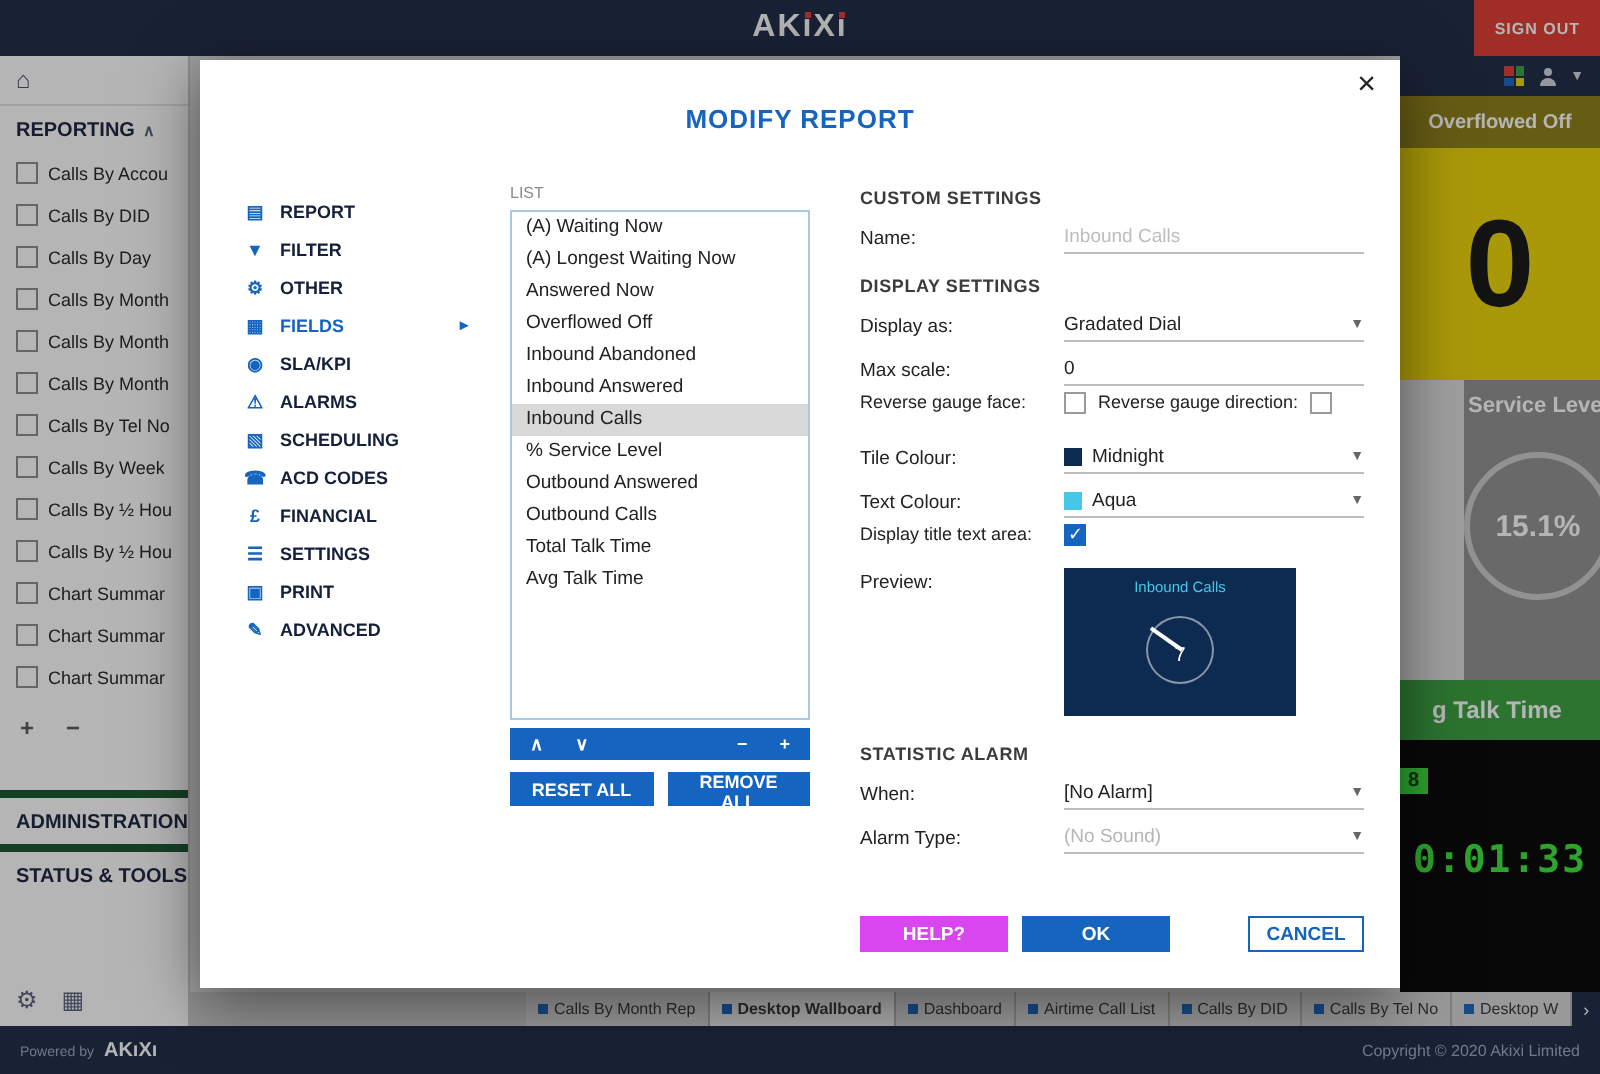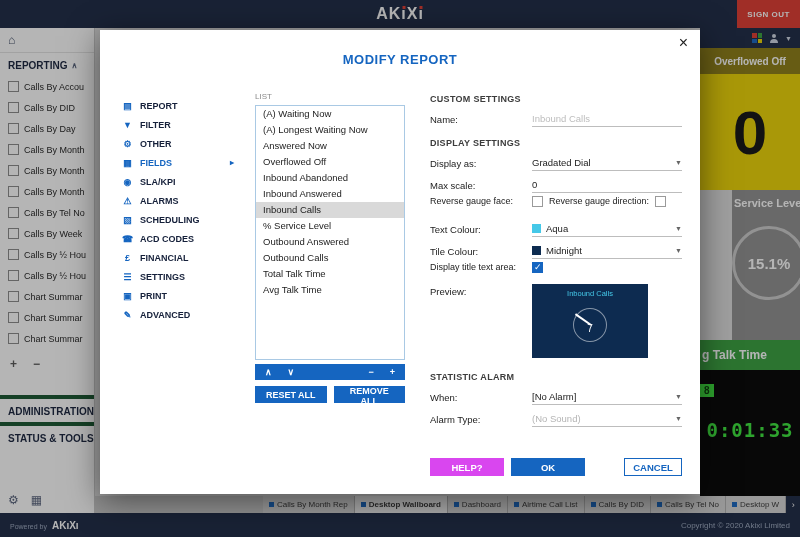--- a/index.html
+++ b/index.html
@@ -44,21 +44,21 @@
   .person::after{content:"";position:absolute;bottom:0;left:50%;transform:translateX(-50%);width:8px;height:4px;border-radius:4px 4px 0 0;background:#cfd6e4;}
   .wb-caret{color:#cfd6e4;font-size:7px;}
   .wb-head{height:26px;display:flex;align-items:center;font-size:10px;font-weight:bold;white-space:nowrap;overflow:hidden;flex:0 0 auto;}
   .tile-yellow{height:142px;background:#edd400;display:flex;flex-direction:column;}
   .tile-yellow .wb-head{background:#8d7d13;color:#fff;justify-content:center;}
   .tile-yellow .wb-val{flex:1;display:flex;align-items:center;justify-content:center;font-size:62px;font-weight:bold;color:#111;}
   .tile-gray{height:150px;background:#8f8f8f;color:#fff;display:flex;flex-direction:column;margin-left:32px;}
   .tile-gray .wb-head{background:#8f8f8f;color:#fff;justify-content:flex-start;padding-left:2px;font-size:11px;}
   .ring{margin:10px auto 0 auto;width:74px;height:74px;border:3px solid rgba(255,255,255,.55);border-radius:50%;display:flex;align-items:center;justify-content:center;font-size:15px;font-weight:bold;box-sizing:border-box;}
   .tile-dark{flex:1;background:#000;position:relative;display:flex;flex-direction:column;}
-  .tile-dark .wb-head{background:#35a03c;color:#fff;height:30px;justify-content:flex-start;padding-left:2px;font-size:12px;}
+  .tile-dark .wb-head{background:#35a03c;color:#fff;height:30px;justify-content:flex-start;padding-left:16px;font-size:12px;}
   .led{position:absolute;top:58%;left:50%;transform:translate(-50%,-50%);font-family:"DejaVu Sans Mono",monospace;font-weight:bold;color:#39e639;font-size:19px;letter-spacing:1px;}
   .badge8{position:absolute;top:44px;left:0;background:#39e639;color:#064006;font-size:10px;font-weight:bold;padding:1px 4px;}
 
   
   .tabstrip{position:absolute;left:95px;right:0;bottom:24px;height:17px;background:#c9c9c9;display:flex;align-items:stretch;overflow:hidden;z-index:1;}
   .tab-spacer{flex:0 0 168px;}
   .tab{display:flex;align-items:center;gap:3px;padding:0 6px;font-size:8px;color:#333;background:#d6d6d6;border-right:1px solid #aeaeae;white-space:nowrap;cursor:pointer;}
   .tab.active{background:#efefef;font-weight:bold;}
   .ticon{width:5px;height:5px;background:#1565c0;flex:0 0 auto;}
   .tab-scroll{flex:0 0 14px;background:#1a2743;color:#fff;display:flex;align-items:center;justify-content:center;font-size:9px;cursor:pointer;}
@@ -388,32 +388,32 @@
           <input value="0" style="">
         </span>
     </div>
     <div class="frow-check">
       <span class="flabel-sm" style="flex:0 0 96px;">Reverse gauge face:</span>
       <span class="cb"></span>
       <span class="flabel-sm">Reverse gauge direction:</span>
       <span class="cb"></span>
     </div>
     <div class="frow">
+      <span class="flabel">Tile Colour:</span>
+      <span class="fctl">
+          <span class="swatch" style="background:#0d2b50"></span>
+          <span>Midnight</span>
+          <span class="caret">▼</span>
+        </span>
+    </div>
+    <div class="frow">
       <span class="flabel">Text Colour:</span>
       <span class="fctl">
           <span class="swatch" style="background:#45c8e8"></span>
           <span>Aqua</span>
-          <span class="caret">▼</span>
-        </span>
-    </div>
-    <div class="frow">
-      <span class="flabel">Tile Colour:</span>
-      <span class="fctl">
-          <span class="swatch" style="background:#0d2b50"></span>
-          <span>Midnight</span>
           <span class="caret">▼</span>
         </span>
     </div>
     <div class="frow-check">
       <span class="flabel-sm" style="flex:0 0 96px;">Display title text area:</span>
       <span class="cb on"></span>
     </div>
     <div class="frow-top">
       <span class="flabel">Preview:</span>
       <span class="preview-tile">

